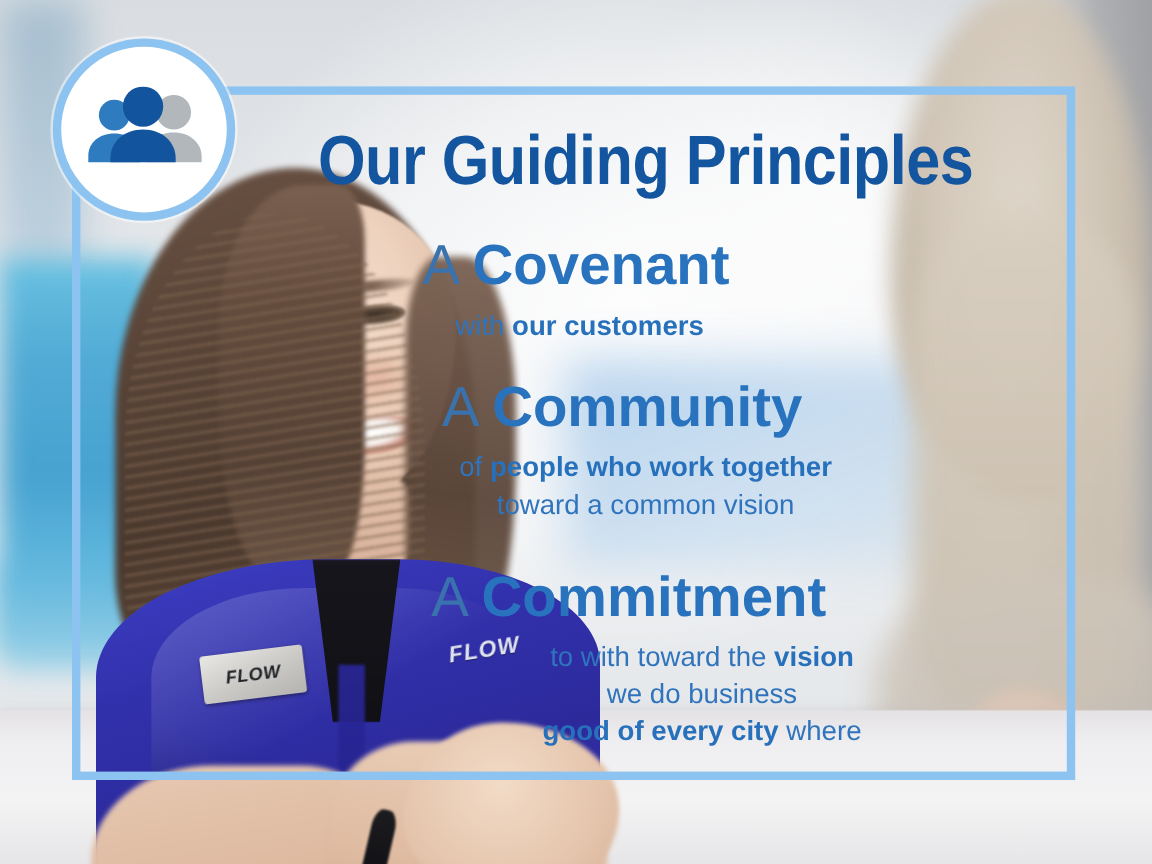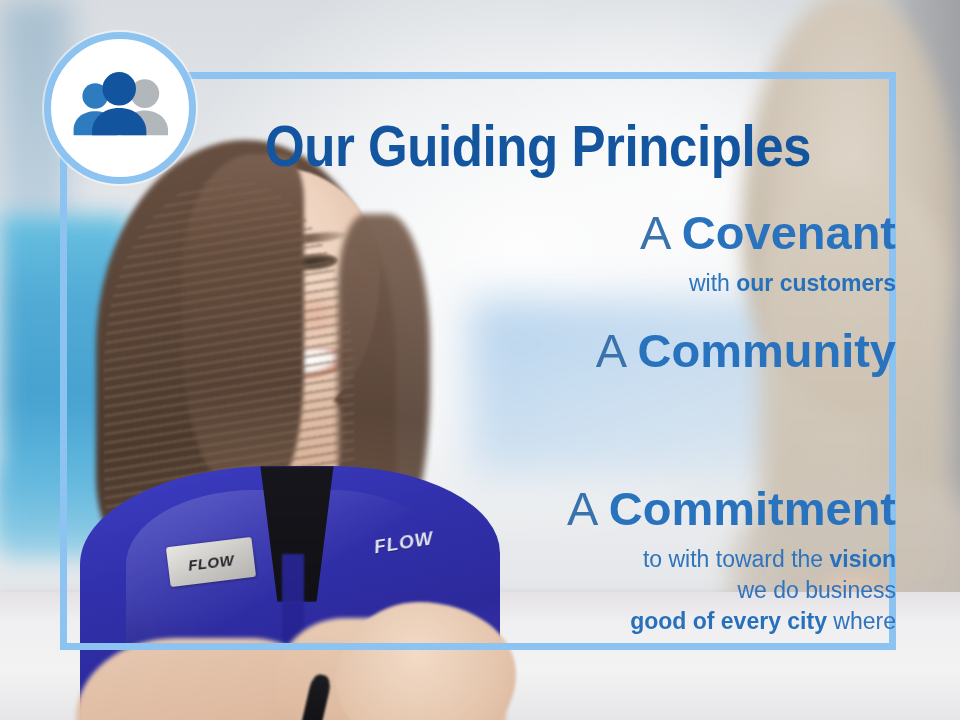--- a/index.html
+++ b/index.html
@@ -253,37 +253,37 @@
     position:absolute; left:44px; top:32px; width:152px; height:152px;
     border-radius:50%;
     background:#ffffff;
     border:7px solid #8dc3f0;
     box-shadow:0 0 0 2px rgba(255,255,255,.5);
     display:flex; align-items:center; justify-content:center;
   }
   .people-icon { width:104px; height:72px; display:block; }
 
   
-  .content { position:absolute; left:60px; top:88px; width:836px; height:548px; }
+  .content { position:absolute; left:60px; top:76px; width:836px; height:548px; }
 
   .title {
     position:absolute; left:158px; top:28px; width:640px;
     text-align:center;
     font-family:"Liberation Sans", sans-serif;
     font-weight:bold;
     font-size:58px;
     line-height:60px;
     letter-spacing:-0.5px;
     color:#13559E;
     transform:scaleX(.88);
     transform-origin:center;
     white-space:nowrap;
   }
 
-  .principle { position:absolute; width:836px; text-align:right; }
+  .principle { position:absolute; width:836px; text-align:center; }
   .p1 { top:118px; }
   .p2 { top:236px; }
   .p3 { top:394px; }
 
   .p-head {
     font-family:"Liberation Sans", sans-serif;
     font-size:47px;
     line-height:54px;
     color:#2E73BC;
     white-space:nowrap;
@@ -389,20 +389,24 @@
       <div class="p-sub">
         <span class="p-sub-lines"><span>with </span><b>our customers</b><span></span></span>
       </div>
     </div>
 
     <div class="principle p2">
       <div class="p-head">
         <span class="art">A</span>
         <span class="word">Community</span>
       </div>
+      <div class="p-sub">
+        <span class="p-sub-lines"><span>of </span><b>people who work together</b><span></span></span>
+        <span class="p-sub-lines"><span>toward a common vision</span><b></b><span></span></span>
+      </div>
     </div>
 
     <div class="principle p3">
       <div class="p-head">
         <span class="art">A</span>
         <span class="word">Commitment</span>
       </div>
       <div class="p-sub">
         <span class="p-sub-lines"><span>to with toward the </span><b>vision</b><span></span></span>
         <span class="p-sub-lines"><span>we do business</span><b></b><span></span></span>

